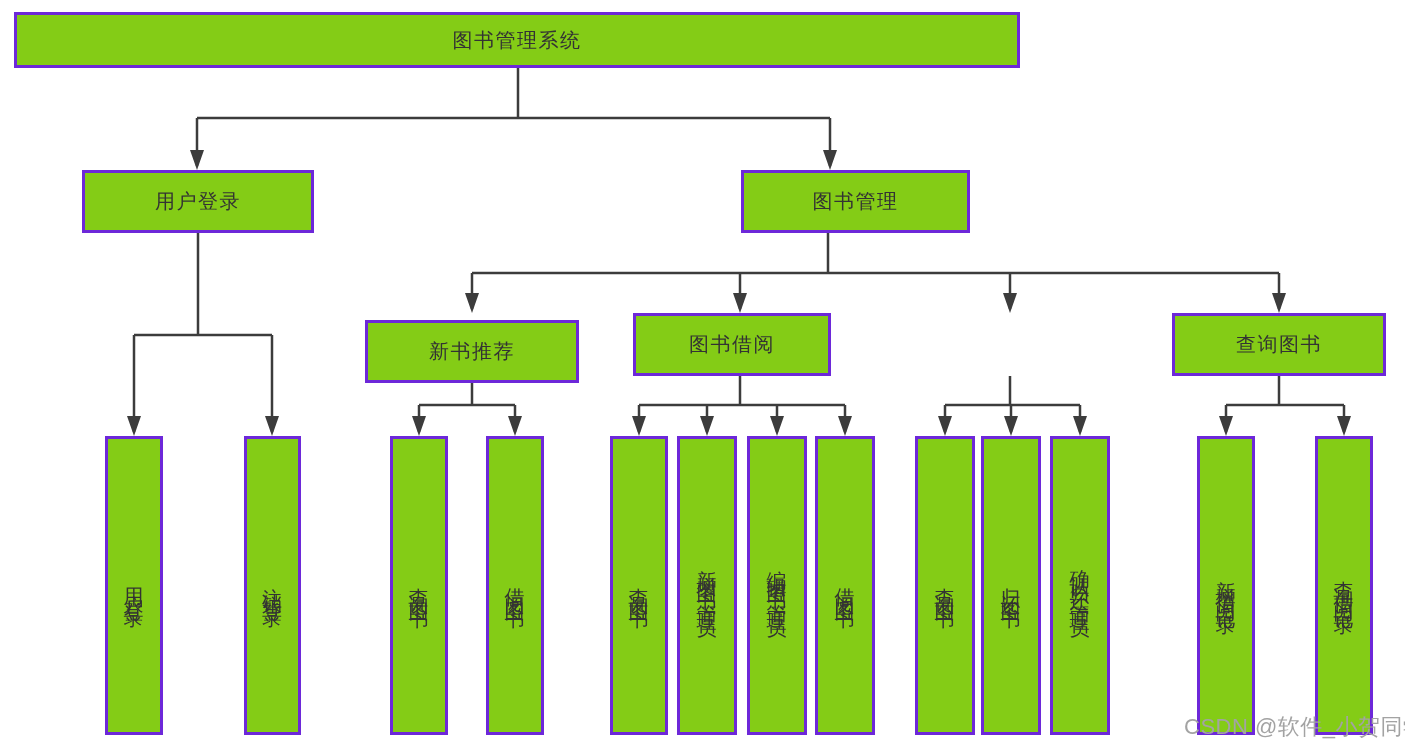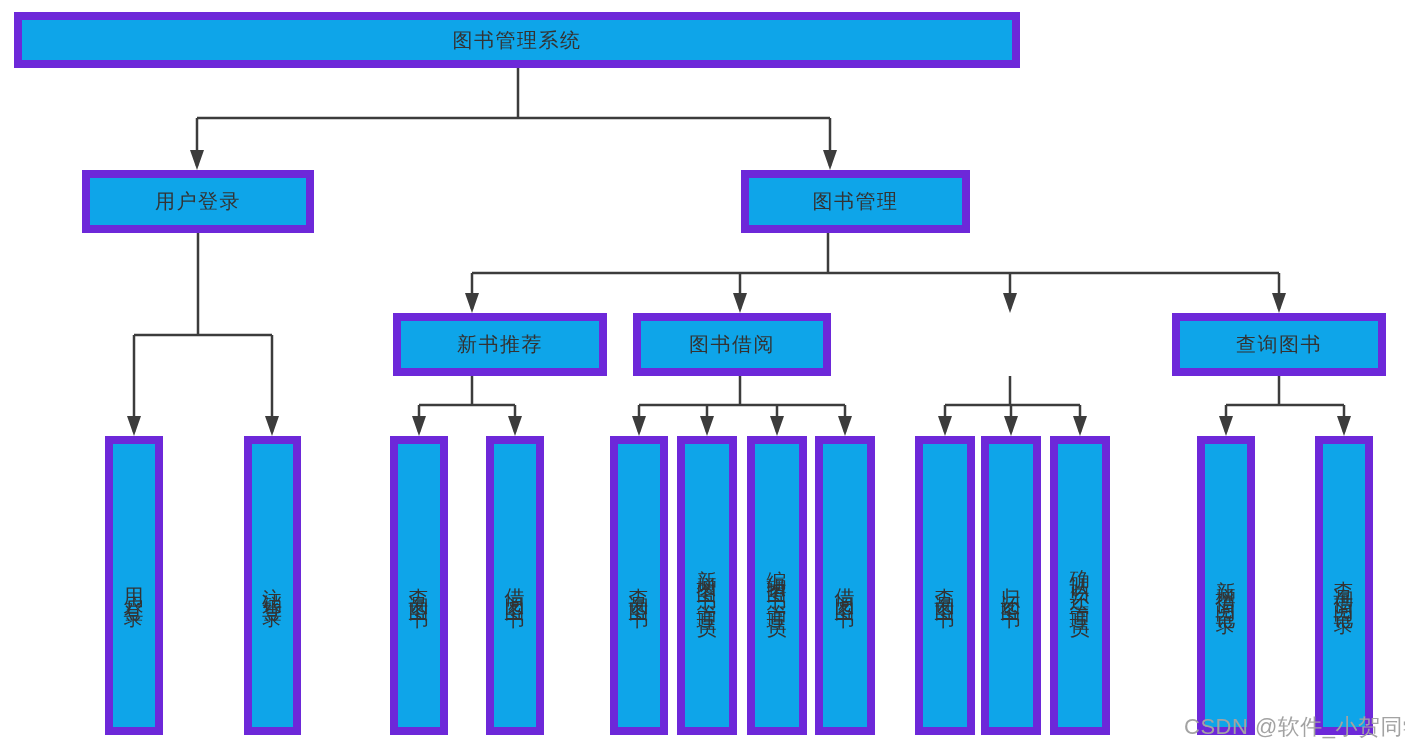--- a/index.html
+++ b/index.html
@@ -17,22 +17,22 @@
   }
   #connectors {
     position: absolute;
     left: 0;
     top: 0;
     z-index: 1;
   }
   .box {
     position: absolute;
     box-sizing: border-box;
-    background: #0ea5e9;
-    border: 8px solid #6d28d9;
+    background: #84cc16;
+    border: 3px solid #6d28d9;
     display: flex;
     align-items: center;
     justify-content: center;
     z-index: 2;
     color: #333333;
     font-size: 20px;
     letter-spacing: 1px;
     white-space: nowrap;
   }
   .vbox span {
@@ -106,21 +106,21 @@
     <span>图书管理系统</span>
   </div>
 
   <div class="box hline" style="left:82px; top:170px; width:232px; height:63px;">
     <span>用户登录</span>
   </div>
   <div class="box hline" style="left:713px; top:170px; width:229px; height:63px;margin-left:28px;">
     <span>图书管理</span>
   </div>
 
-  <div class="box hline" style="left:365px; top:313px; width:214px; height:63px;margin-left:28px;">
+  <div class="box hline" style="left:365px; top:320px; width:214px; height:63px;">
     <span>新书推荐</span>
   </div>
   <div class="box hline" style="left:633px; top:313px; width:198px; height:63px;">
     <span>图书借阅</span>
   </div>
   <div class="box hline" style="left:1172px; top:313px; width:214px; height:63px;">
     <span>查询图书</span>
   </div>
 
   <div class="box vbox" style="left:105px; top:436px; width:58px; height:299px;">

